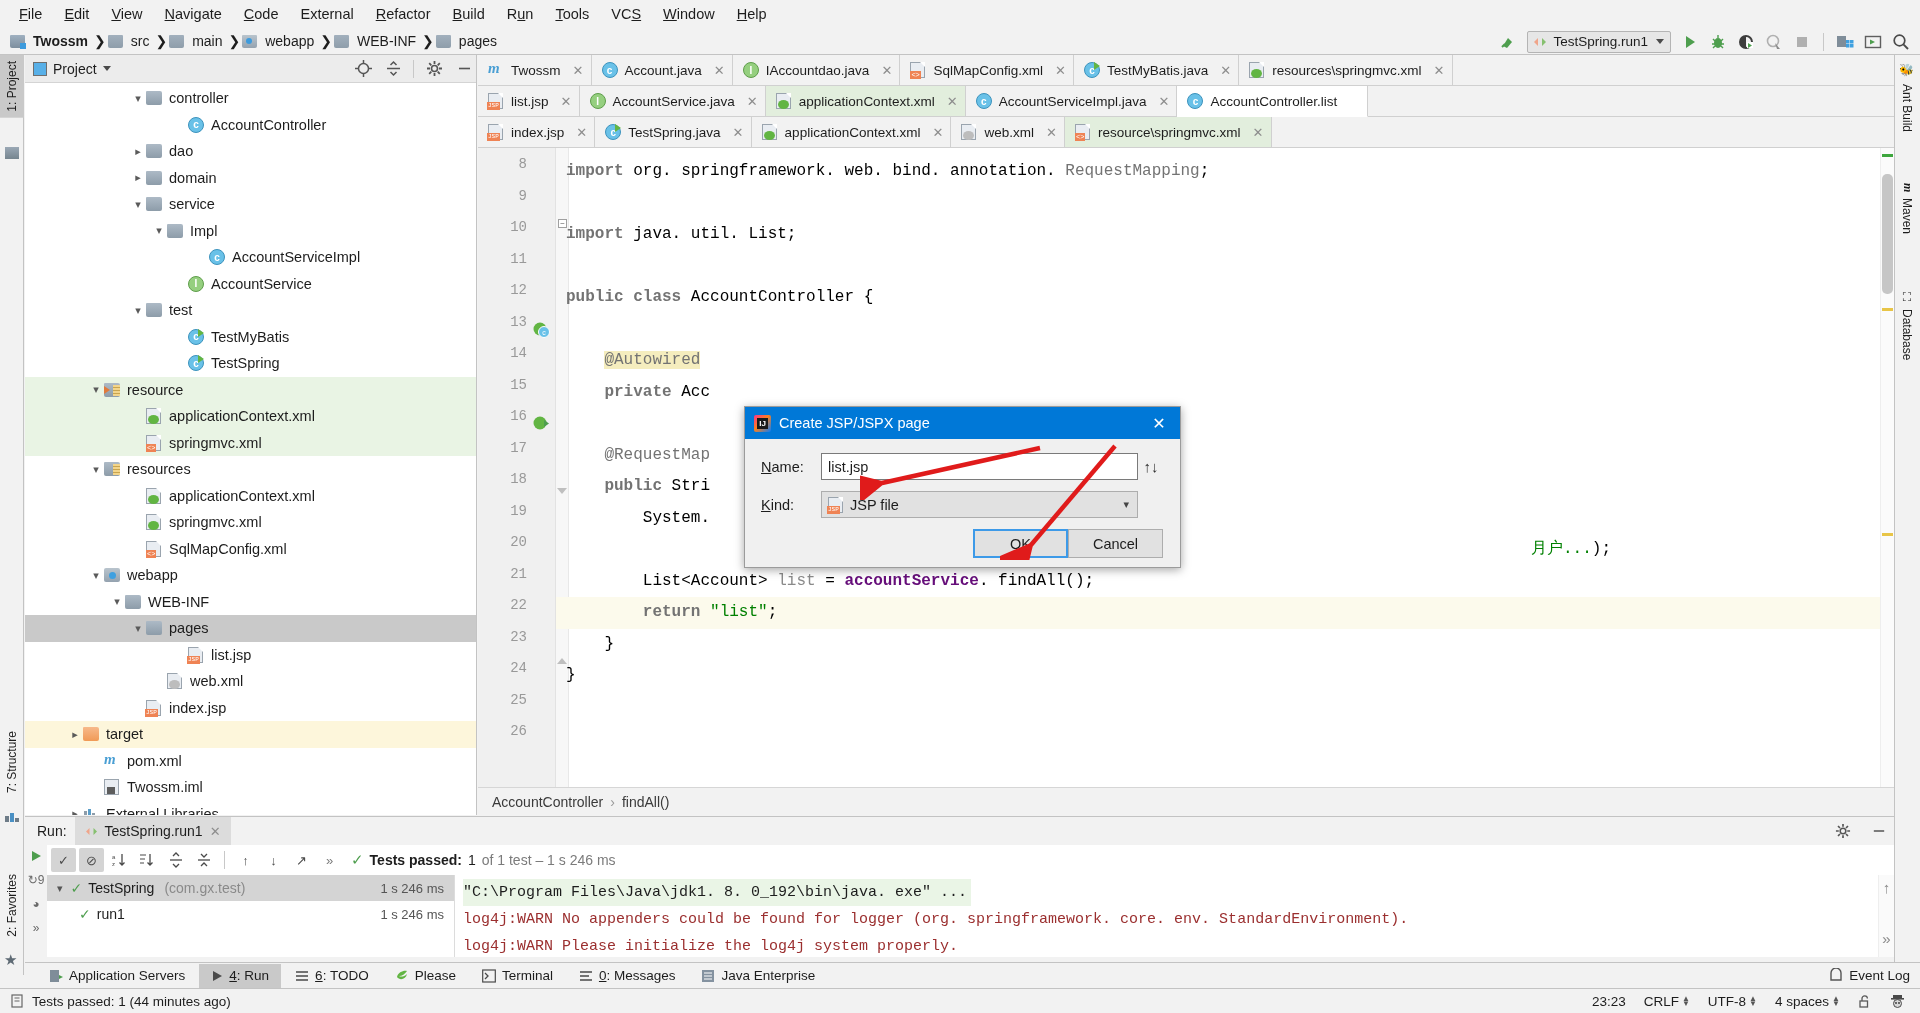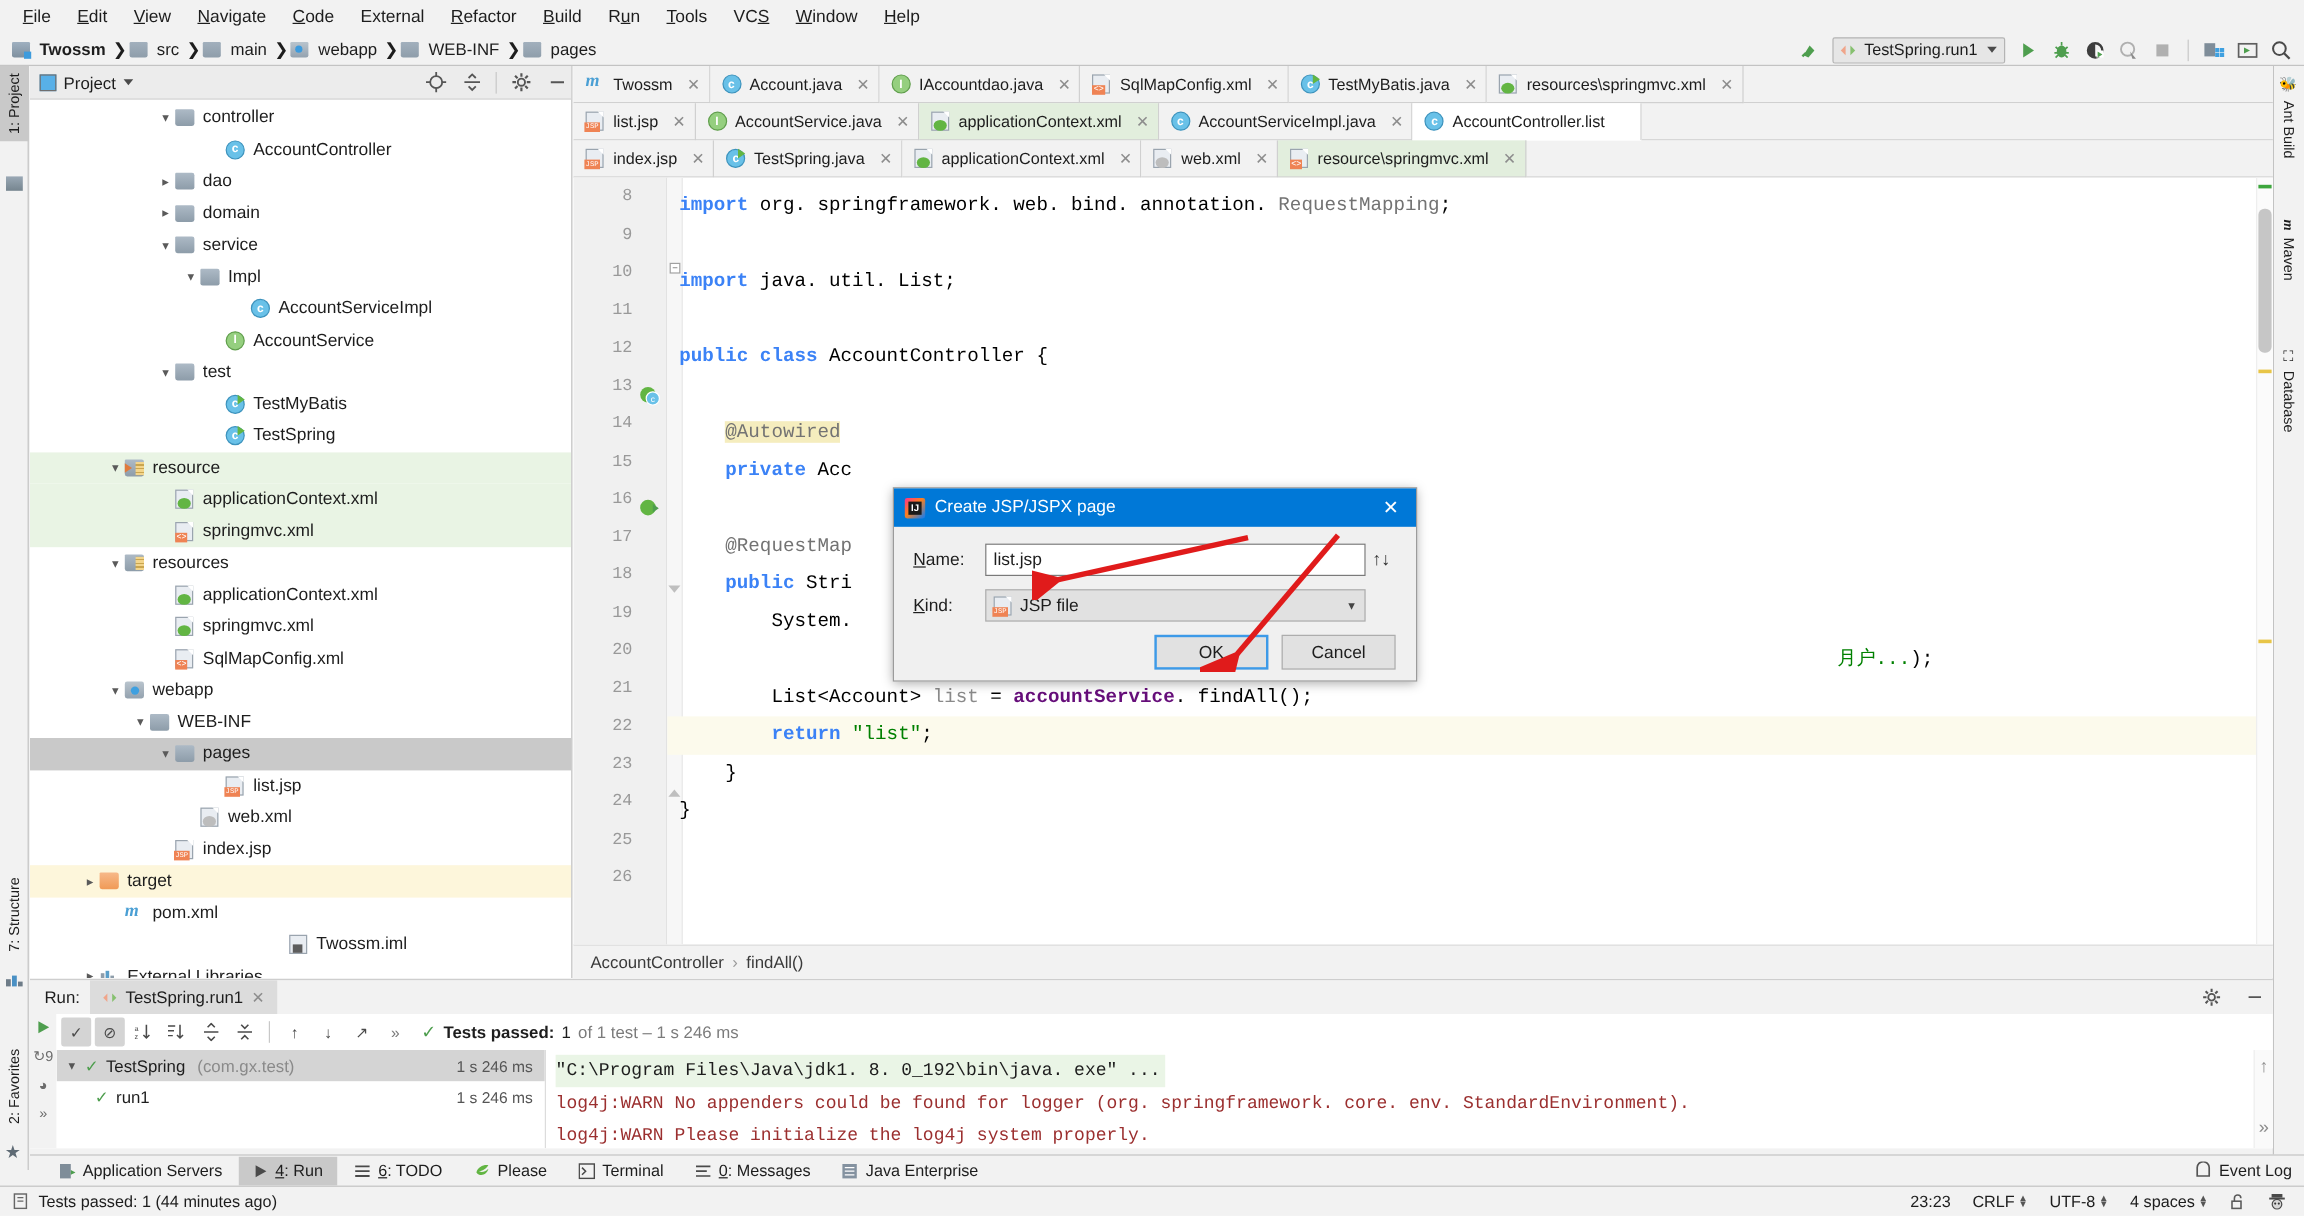--- a/index.html
+++ b/index.html
@@ -150,21 +150,21 @@
     padding-top:8px; position:relative; flex:none;
   }
   .gline { height:31.5px; text-align:right; padding-right:28px; position:relative;}
   .gline .gi { position:absolute; right:4px; top:6px; width:19px; height:19px;}
   .codetext {
     flex:1; padding-top:8px; font-family:"Liberation Mono", monospace;
     font-size:16px; color:#000; position:relative; overflow:hidden;
   }
   .cline { height:31.5px; padding-left:10px; white-space:pre; line-height:31.5px; }
   .cline.hl { background:#fcfaec; }
-  .kw { color:#3b82f6; font-weight:bold; }
+  .kw { color:#737373; font-weight:bold; }
   .ann { color:#737373; }
   .str { color:#008000; }
   .fld { color:#660e7a; font-weight:bold; }
   .loc { color:#8a8a8a; }
   .ann-hl { background:#f5edbe; }
 
   .fold-strip{position:absolute;left:78px;top:0;width:13px;height:100%;background:#f7f7f7;border-right:1px solid #e8e8e8;}
   .fold-mark{position:absolute;width:9px;height:9px;border:1px solid #a0a0a0;background:#fff;font-size:8px;line-height:7px;text-align:center;color:#606060;}
   .fold-tri{position:absolute;width:0;height:0;border-left:5px solid transparent;border-right:5px solid transparent;}
 
@@ -198,21 +198,21 @@
   .dinput{
     flex:1;height:27px;border:1px solid #7a7a7a;background:#fff;
     display:flex;align-items:center;padding:0 6px;font-size:14.5px;
   }
   .sortbtn{width:26px;text-align:center;font-size:15px;color:#333;}
   .dselect{
     flex:1;height:27px;border:1px solid #adadad;background:#e1e1e1;
     display:flex;align-items:center;padding:0 6px;gap:7px;font-size:14.5px;position:relative;
   }
   .dselect .cv{position:absolute;right:8px;color:#444;font-size:11px;}
-  .dbtns{display:flex;justify-content:flex-end;gap:11px;padding-right:1px;}
+  .dbtns{display:flex;justify-content:flex-end;padding-right:1px;}
   .dbtn{
     width:95px;height:29px;display:flex;align-items:center;justify-content:center;
     font-size:14.5px;border:1px solid #adadad;background:#e1e1e1;cursor:default;
   }
   .dbtn.default{border:2px solid #3d9ae8;background:#e1e1e1;}
   .arrow-anno{position:absolute;z-index:70;pointer-events:none;}
 
   
   .run-panel{
     position:absolute;left:25px; right:26px; top:816px; height:141px;
@@ -630,21 +630,21 @@
           </span>
           <span class="txt">target</span>
         </div>
         <div class="row" style="padding-left: 63px;">
           <span class="arrow"></span>
           <span class="ic">
             <span class="ic-maven" style="position:absolute;top:-1px;">m</span>
           </span>
           <span class="txt">pom.xml</span>
         </div>
-        <div class="row" style="padding-left: 63px; justify-content: center;">
+        <div class="row" style="padding-left: 63px;">
           <span class="arrow"></span>
           <span class="ic">
             <span class="ic-iml" style="position:absolute;top:0;"></span>
           </span>
           <span class="txt">Twossm.iml</span>
         </div>
         <div class="row" style="padding-left: 42px;">
           <span class="arrow">▸</span>
           <span class="ic">
             <svg width="16" height="14" viewBox="0 0 16 14" style="position:absolute;top:1px;">

